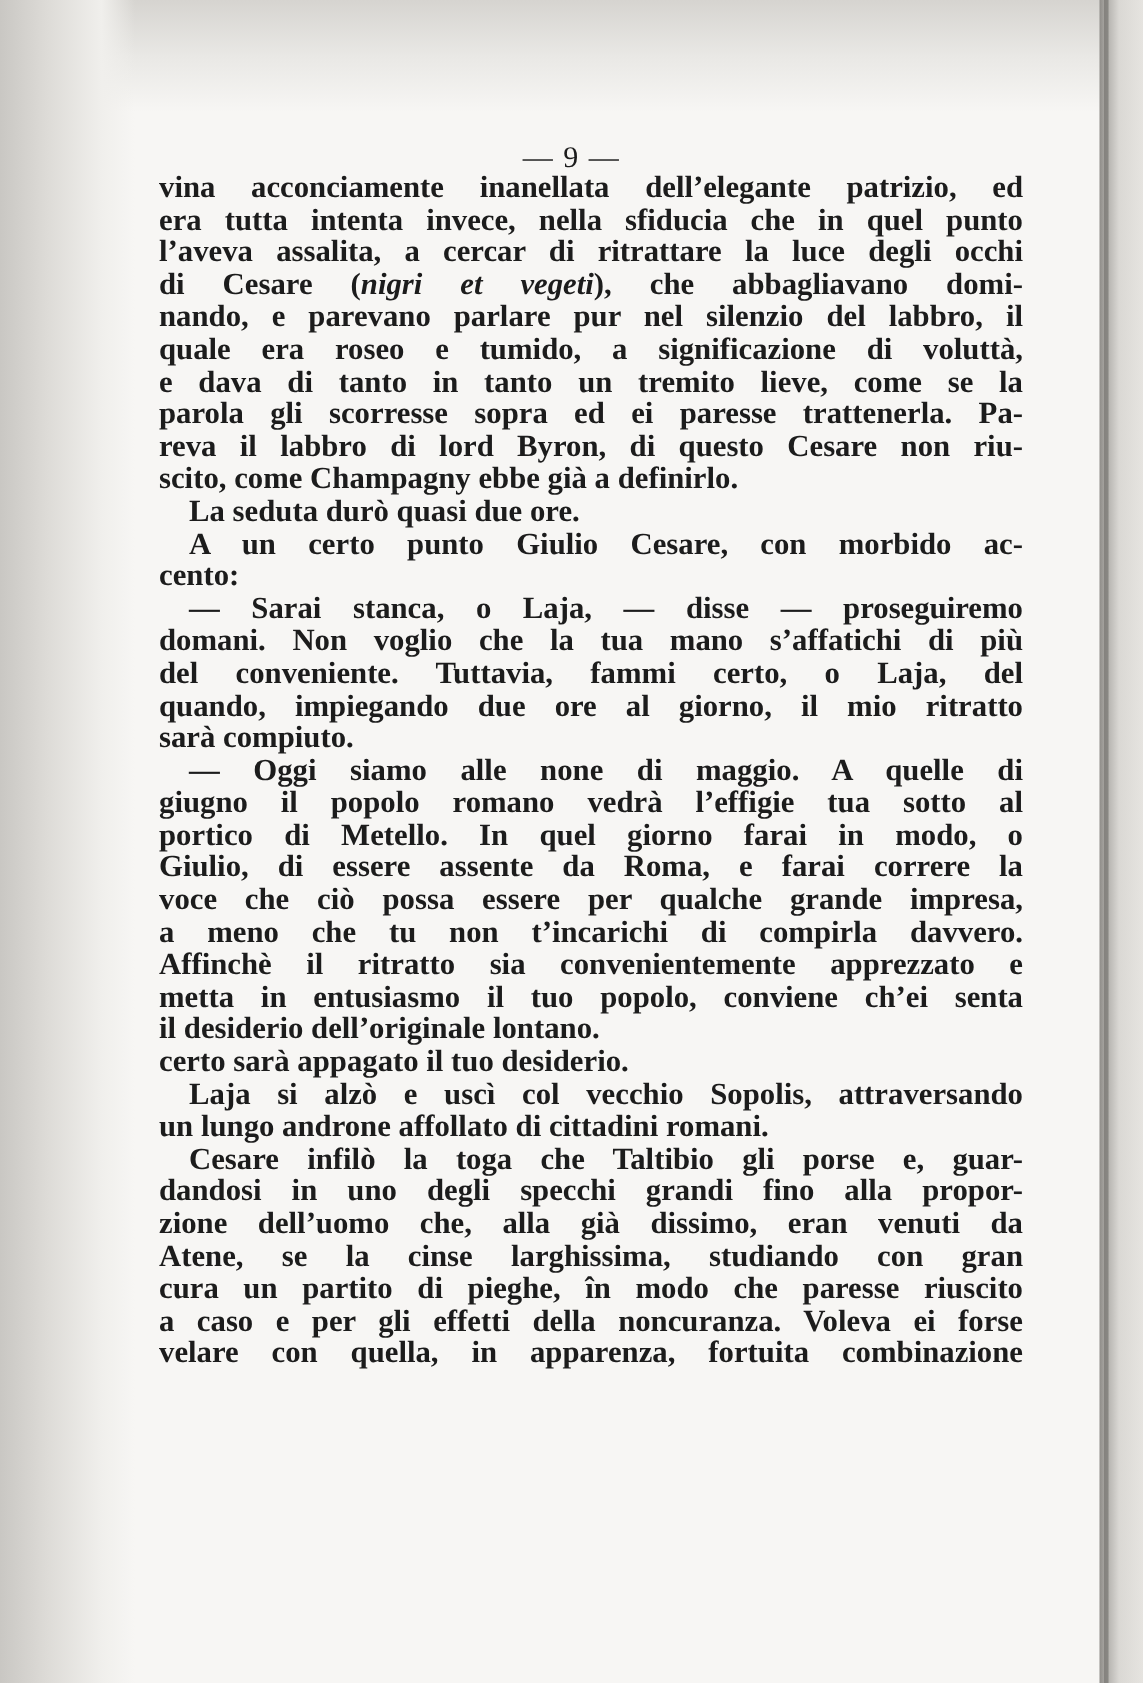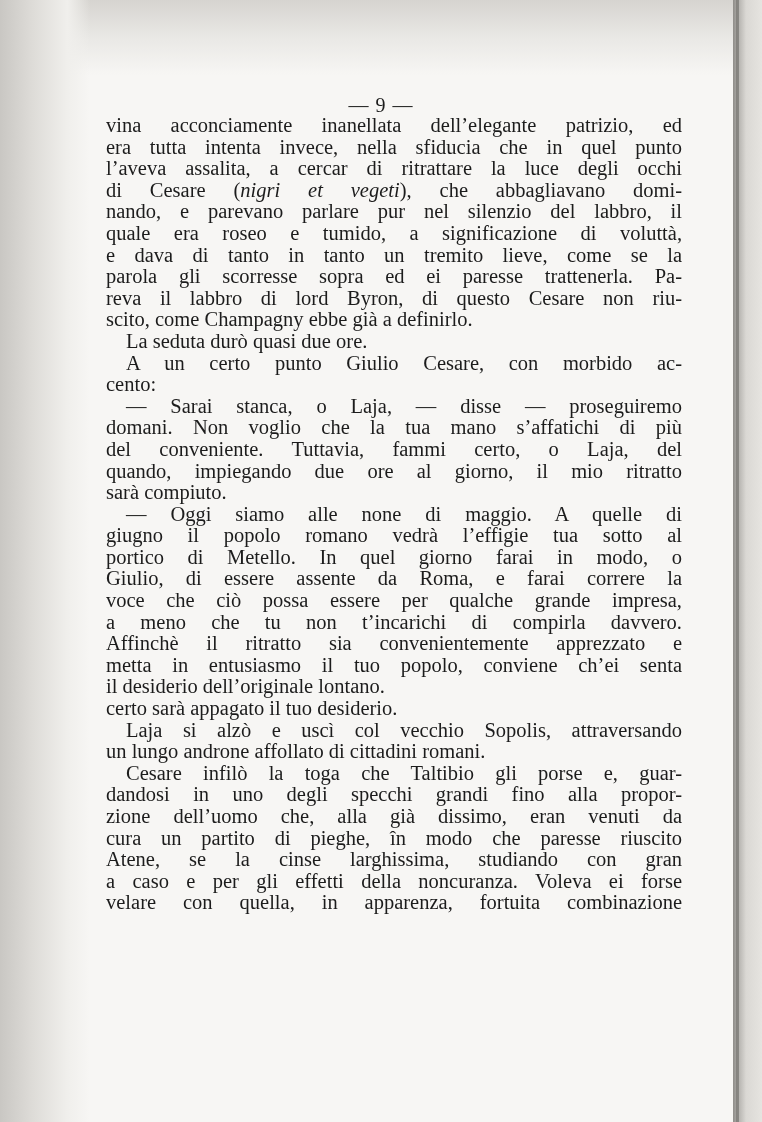--- a/index.html
+++ b/index.html
@@ -30,20 +30,21 @@
     text-align: center; font-size: 20px; letter-spacing: 1px;
   }
   .text-block {
     position: absolute; left: 106px; top: 115px; width: 576px;
     font-size: 20.5px; line-height: 21.6px;
   }
   .line {
     display: block; white-space: nowrap;
     text-align: justify; text-align-last: justify;
     height: 21.6px;
+    font-weight: bold;
   }
   .line.last { text-align-last: left; }
   .line.indent { padding-left: 20px; }
   .it { font-style: italic; margin-top: 47px; }
 </style>
 </head>
 <body>
 
 <div class="scan-top"></div>
 <div class="scan-left"></div>
@@ -79,17 +80,17 @@
     <span class="line">a meno che tu non t’incarichi di compirla davvero.</span>
     <span class="line">Affinchè il ritratto sia convenientemente apprezzato e</span>
     <span class="line">metta in entusiasmo il tuo popolo, conviene ch’ei senta</span>
     <span class="line last">il desiderio dell’originale lontano.</span>
     <span class="line last">certo sarà appagato il tuo desiderio.</span>
     <span class="line indent">Laja si alzò e uscì col vecchio Sopolis, attraversando</span>
     <span class="line last">un lungo androne affollato di cittadini romani.</span>
     <span class="line indent">Cesare infilò la toga che Taltibio gli porse e, guar-</span>
     <span class="line">dandosi in uno degli specchi grandi fino alla propor-</span>
     <span class="line">zione dell’uomo che, alla già dissimo, eran venuti da</span>
+    <span class="line">Atene, se la cinse larghissima, studiando con gran</span>
     <span class="line">cura un partito di pieghe, în modo che paresse riuscito</span>
-    <span class="line">Atene, se la cinse larghissima, studiando con gran</span>
     <span class="line">a caso e per gli effetti della noncuranza. Voleva ei forse</span>
     <span class="line">velare con quella, in apparenza, fortuita combinazione</span>
   </div>
 
 </body></html>

